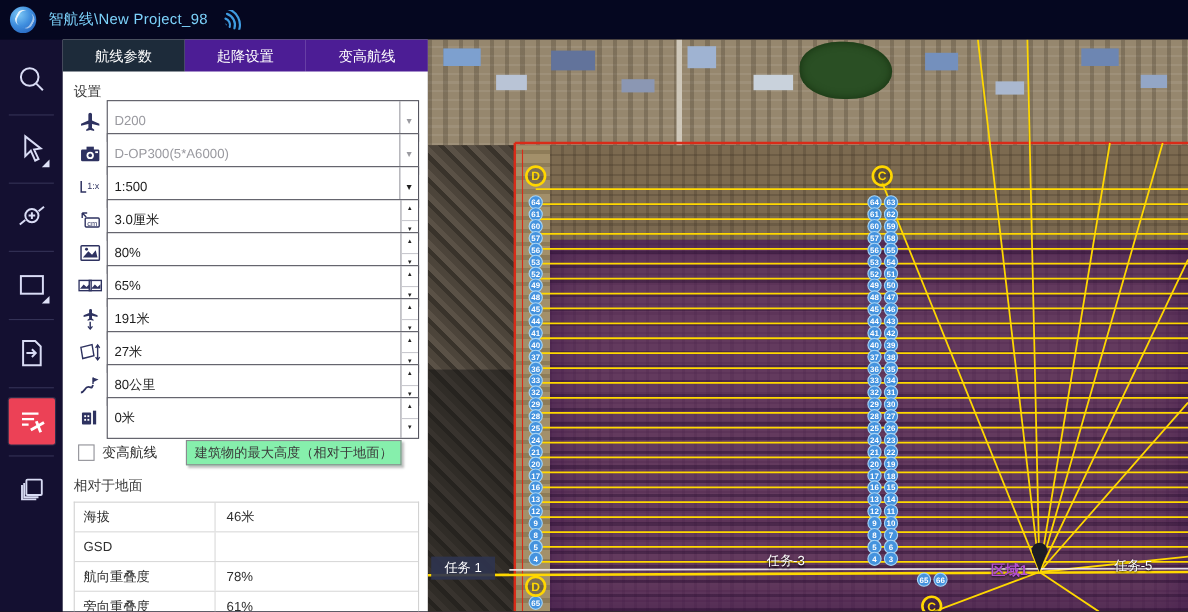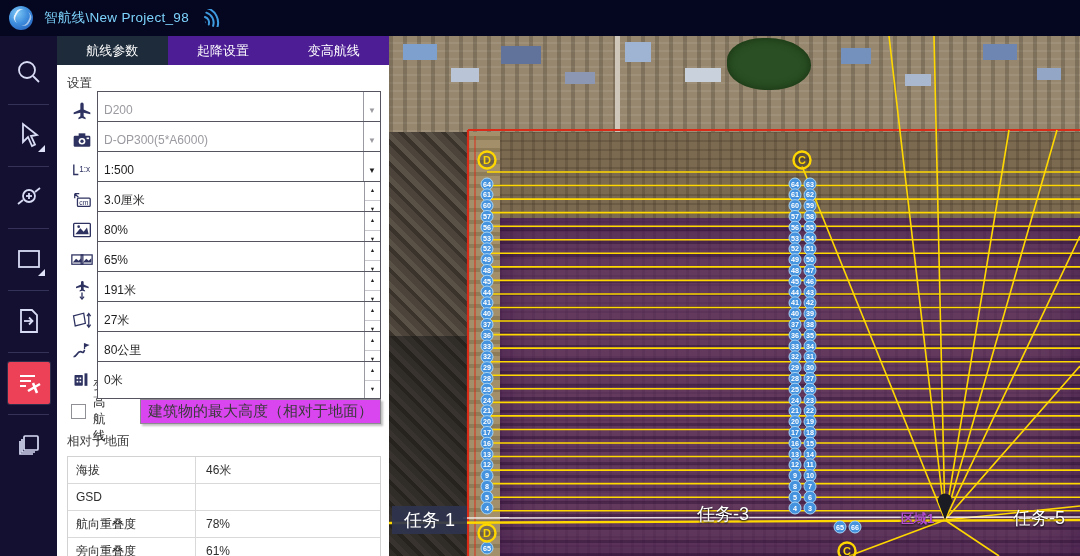--- a/index.html
+++ b/index.html
@@ -50,21 +50,21 @@
   .fctl.disabled .darrow { color:#9a9aa0; }
   .spinner { width:16px; align-self:stretch; border-left:1px solid #9a9aa2;
     display:flex; flex-direction:column; }
   .spinner span { flex:1; display:flex; align-items:center; justify-content:center;
     font-size:5.5px; color:#222; line-height:1; }
   .spinner span:first-child { border-bottom:1px solid #c9c9cf; }
 
   .chk-row { display:flex; align-items:center; height:24px; margin:2px 0 4px 0; }
   .chkbox { width:15px; height:15px; border:1px solid #8f8f96; background:#fff; margin:0 7px 0 4px; flex:0 0 auto; }
   .chk-label { font-size:12.5px; color:#2b2b2b; }
-  .tooltip { margin-left:26px; border:1px solid #8b8b90; background:#d946ef; font-size:15px;
+  .tooltip { margin-left:26px; border:1px solid #8b8b90; background:#86efac; font-size:12px;
     color:#3a3a3a; padding:2px 7px; box-shadow:2px 2px 2px rgba(0,0,0,.25); white-space:nowrap; }
 
   .stats-label { font-size:12.5px; color:#3a3a3a; margin:10px 0 6px 0; }
   .stats-table { border:1px solid #d2d2d2; border-bottom:none; }
   .stats-tr { display:flex; height:27px; border-bottom:1px solid #d9d9d9; align-items:center; }
   .stats-th { width:128px; font-size:12px; color:#2e2e2e; padding-left:8px; border-right:1px solid #d9d9d9; align-self:stretch; display:flex; align-items:center; }
   .stats-td { flex:1; font-size:12px; color:#2e2e2e; padding-left:10px; }
 
   
   .map { position:relative; flex:1; background:#7c6a50; overflow:hidden; }
@@ -85,21 +85,21 @@
      repeating-linear-gradient(45deg, #4c443a 0 6px, #39332b 6px 10px, #5a5146 10px 15px); }
   .left-strip-dark { position:absolute; left:0; top:300px; bottom:0; width:79px; background:rgba(15,15,18,.45); }
   .road-strip { position:absolute; left:79px; top:96px; bottom:0; width:32px; background:#a3906a;
     background:repeating-linear-gradient(0deg, #a3906a 0 8px, #8e7c58 8px 12px); }
   .purple { position:absolute; left:111px; top:182px; right:0; bottom:0;
     background:rgba(84,26,104,.60);
     box-shadow:inset 0 0 40px rgba(40,5,60,.5); }
   .purple .stripes { position:absolute; inset:0;
     background:repeating-linear-gradient(0deg, rgba(30,6,40,.35) 0 3px, rgba(0,0,0,0) 3px 13px); }
   .map svg.overlay { position:absolute; left:0; top:0; }
-  .map-label { position:absolute; font-size:18px; color:#fff; text-shadow:0 1px 2px #000; white-space:nowrap; }
+  .map-label { position:absolute; font-size:12px; color:#fff; text-shadow:0 1px 2px #000; white-space:nowrap; }
   .map-label.badge { background:rgba(47,52,78,.92); padding:2px 12px; text-shadow:none; }
   .map-label.area { color:#b44fd2; font-weight:bold; font-size:13px; text-shadow:0 1px 2px rgba(0,0,0,.8); }
 </style>
 </head>
 <body>
 
 <div class="titlebar">
   <div class="logo"></div>
   <div class="title-text">智航线\New Project_98</div>
   <svg class="signal" width="20" height="18" viewBox="0 0 20 18">

